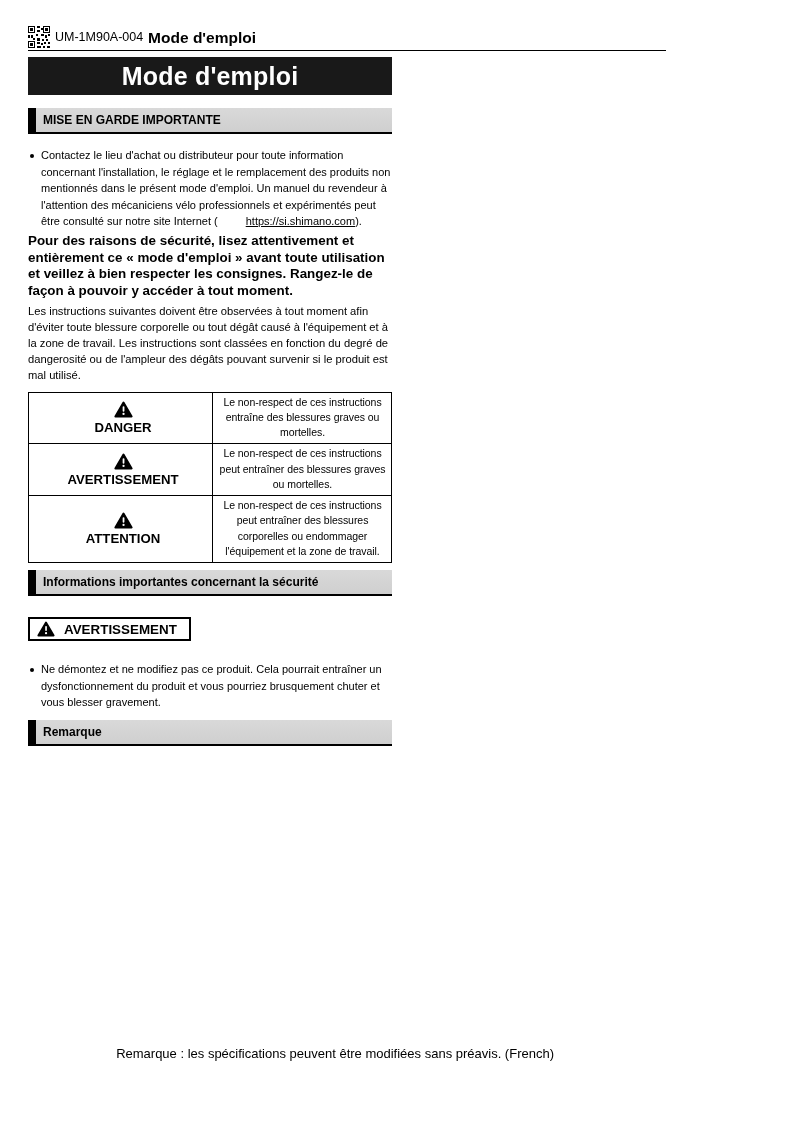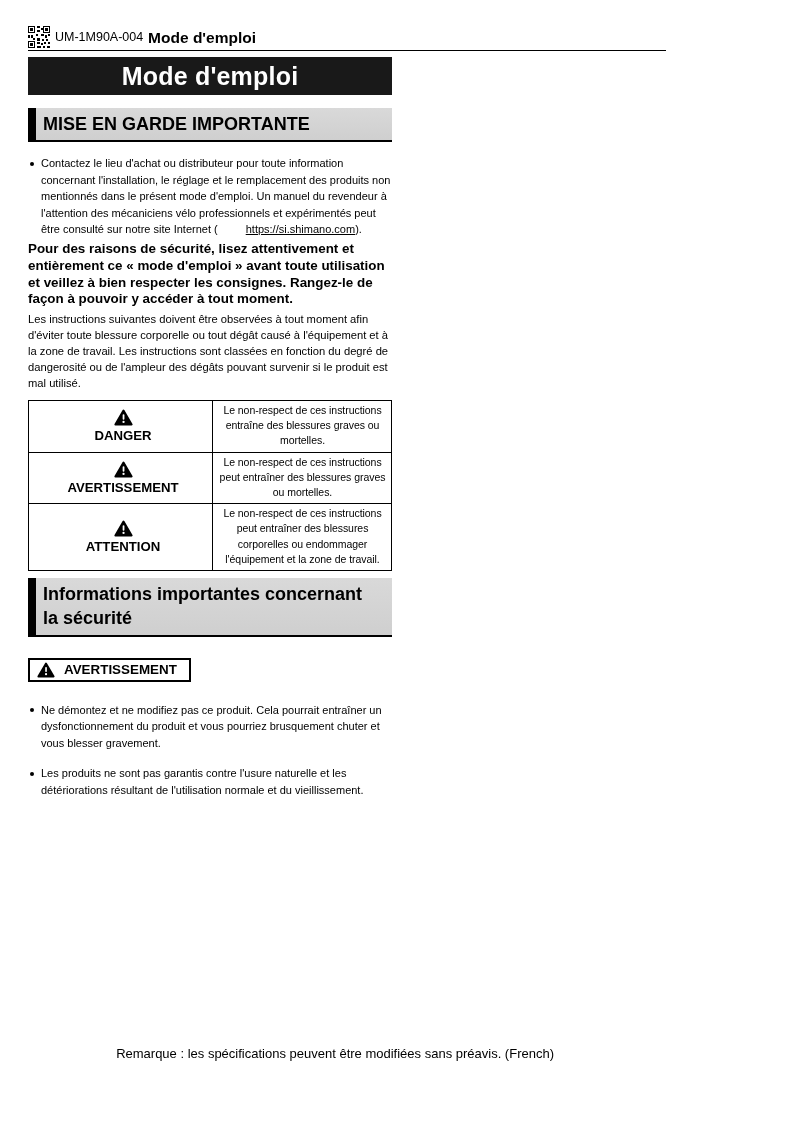--- a/index.html
+++ b/index.html
@@ -24,21 +24,21 @@
     height: 38px; background: #191919; color: #fff;
     display: flex; align-items: center; justify-content: center;
     font-size: 25px; font-weight: bold; letter-spacing: .2px;
   }
 
   .section-header {
     position: relative; margin-top: 13px;
     background: linear-gradient(#d9d9d9, #cfcfcf);
     border-bottom: 2px solid #000;
     padding: 4px 10px 4px 15px;
-    font-size: 18px; font-weight: bold; line-height: 1.35;
+    font-size: 12px; font-weight: bold; line-height: 1.35;
   }
   .section-header::before {
     content: ""; position: absolute; left: 0; top: 0; bottom: -2px; width: 8px; background: #000;
   }
   .section-header.spaced { margin-top: 7px; }
   .section-header.remark { margin-top: 9px; }
 
   ul.bullets { list-style: none; margin: 13px 0 0 2px; padding: 0; }
   ul.bullets li { position: relative; padding-left: 11px; font-size: 11px; line-height: 1.5; }
   ul.bullets li::before {
@@ -194,22 +194,22 @@
         <circle cx="12.05" cy="16.7" r="1.5" fill="#fff"></circle>
       </svg>
       <span>AVERTISSEMENT</span>
     </div>
 
     <ul class="bullets tight">
       <li>Ne démontez et ne modifiez pas ce produit. Cela pourrait entraîner un dysfonctionnement du produit et vous pourriez brusquement chuter et vous blesser gravement.</li>
     </ul>
 
     
-
-    <ul class="bullets last">
-      <li>Les produits ne sont pas garantis contre l'usure naturelle et les détériorations résultant de l'utilisation normale et du vieillissement.</li>
-    </ul>
+    <div class="section-header remark">
+      <span>Remarque</span>
+    </div>
+
 
   </div>
 
   <div class="footer-note">Remarque : les spécifications peuvent être modifiées sans préavis. (French)</div>
 
 </div>
 
 </body></html>

